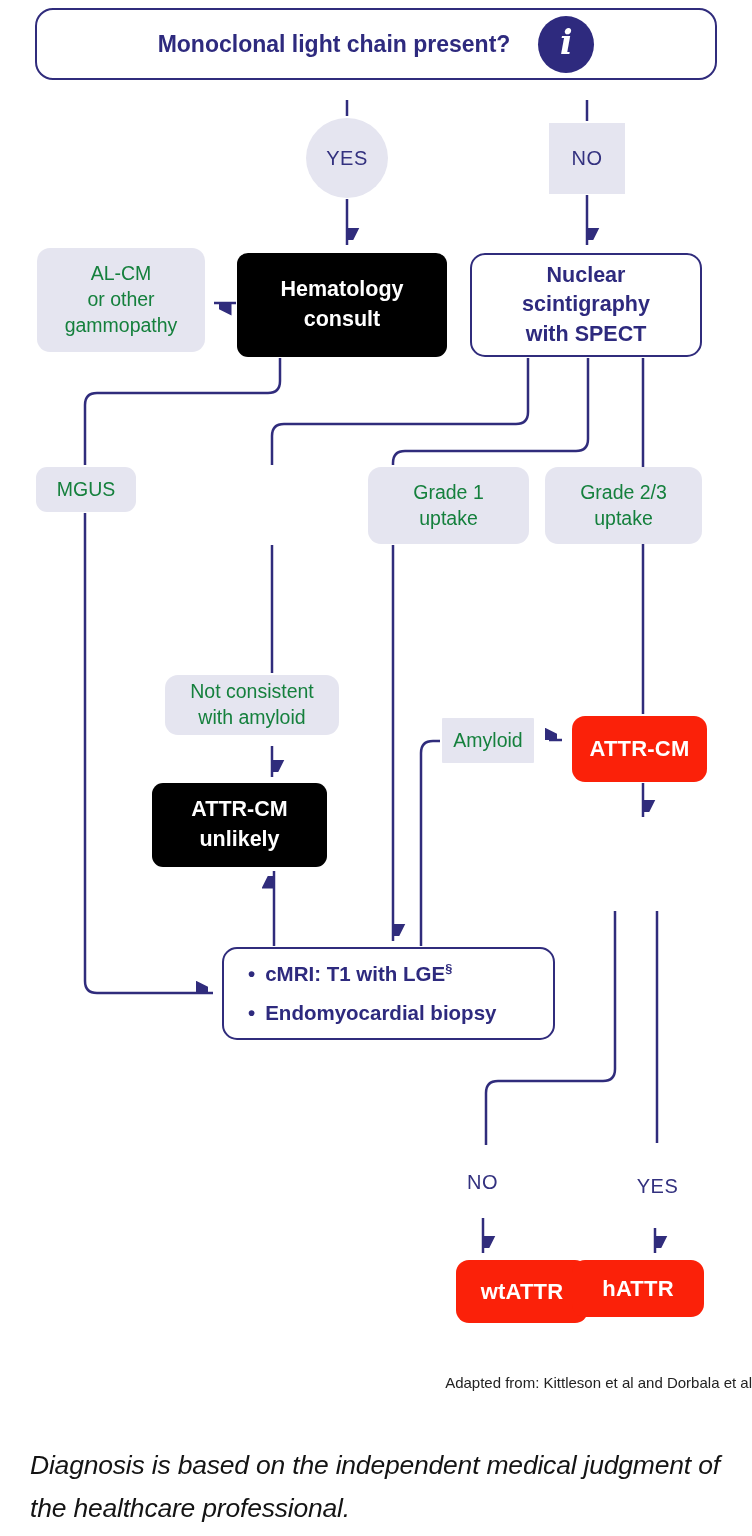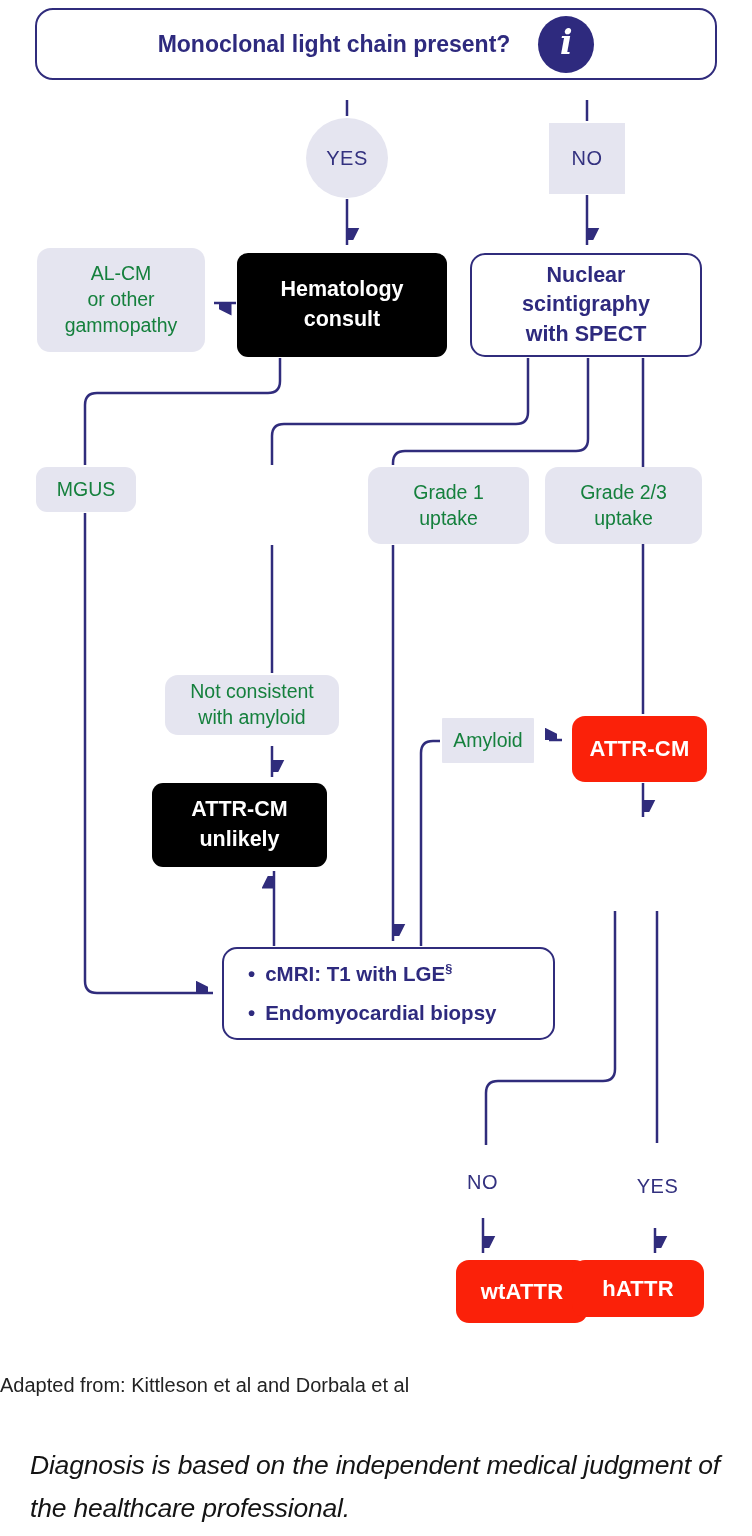--- a/index.html
+++ b/index.html
@@ -36,21 +36,21 @@
   .n-genetic{left:467px;top:823px;width:238px;height:87px;}
   .n-genetic .l2{font-weight:normal;color:#3a3788;}
   .n-cmri{left:222px;top:947px;width:333px;height:93px;align-items:flex-start;padding:0 0 0 24px;}
   .n-cmri .bullet-line{display:flex;gap:10px;font-size:20.5px;line-height:1.9;text-align:left;}
   .n-no2{left:445px;top:1147px;width:75px;height:70px;}
   .n-yes2{left:615px;top:1145px;width:85px;height:82px;border-radius:50%;}
   .n-wtattr{left:419px;top:1260px;width:132px;height:63px;margin-left:37px;}
   .n-hattr{left:572px;top:1260px;width:132px;height:57px;}
 
   sup{font-size:62%;line-height:0;}
-  .adapted{position:absolute;left:0;top:1374px;width:752px;text-align:left;font-size:20px;color:#232323;z-index:2;}
+  .adapted{position:absolute;left:0;top:1374px;width:752px;text-align:right;font-size:15px;color:#232323;z-index:2;}
   .disclaimer{position:absolute;left:30px;top:1444px;width:695px;font-size:26.5px;font-style:italic;color:#141414;
               line-height:1.62;z-index:2;letter-spacing:-0.2px;}
 </style>
 </head>
 <body>
 
 <div class="canvas">
 
   <svg class="connectors" width="752" height="1536" viewBox="0 0 752 1536">
     <defs>

